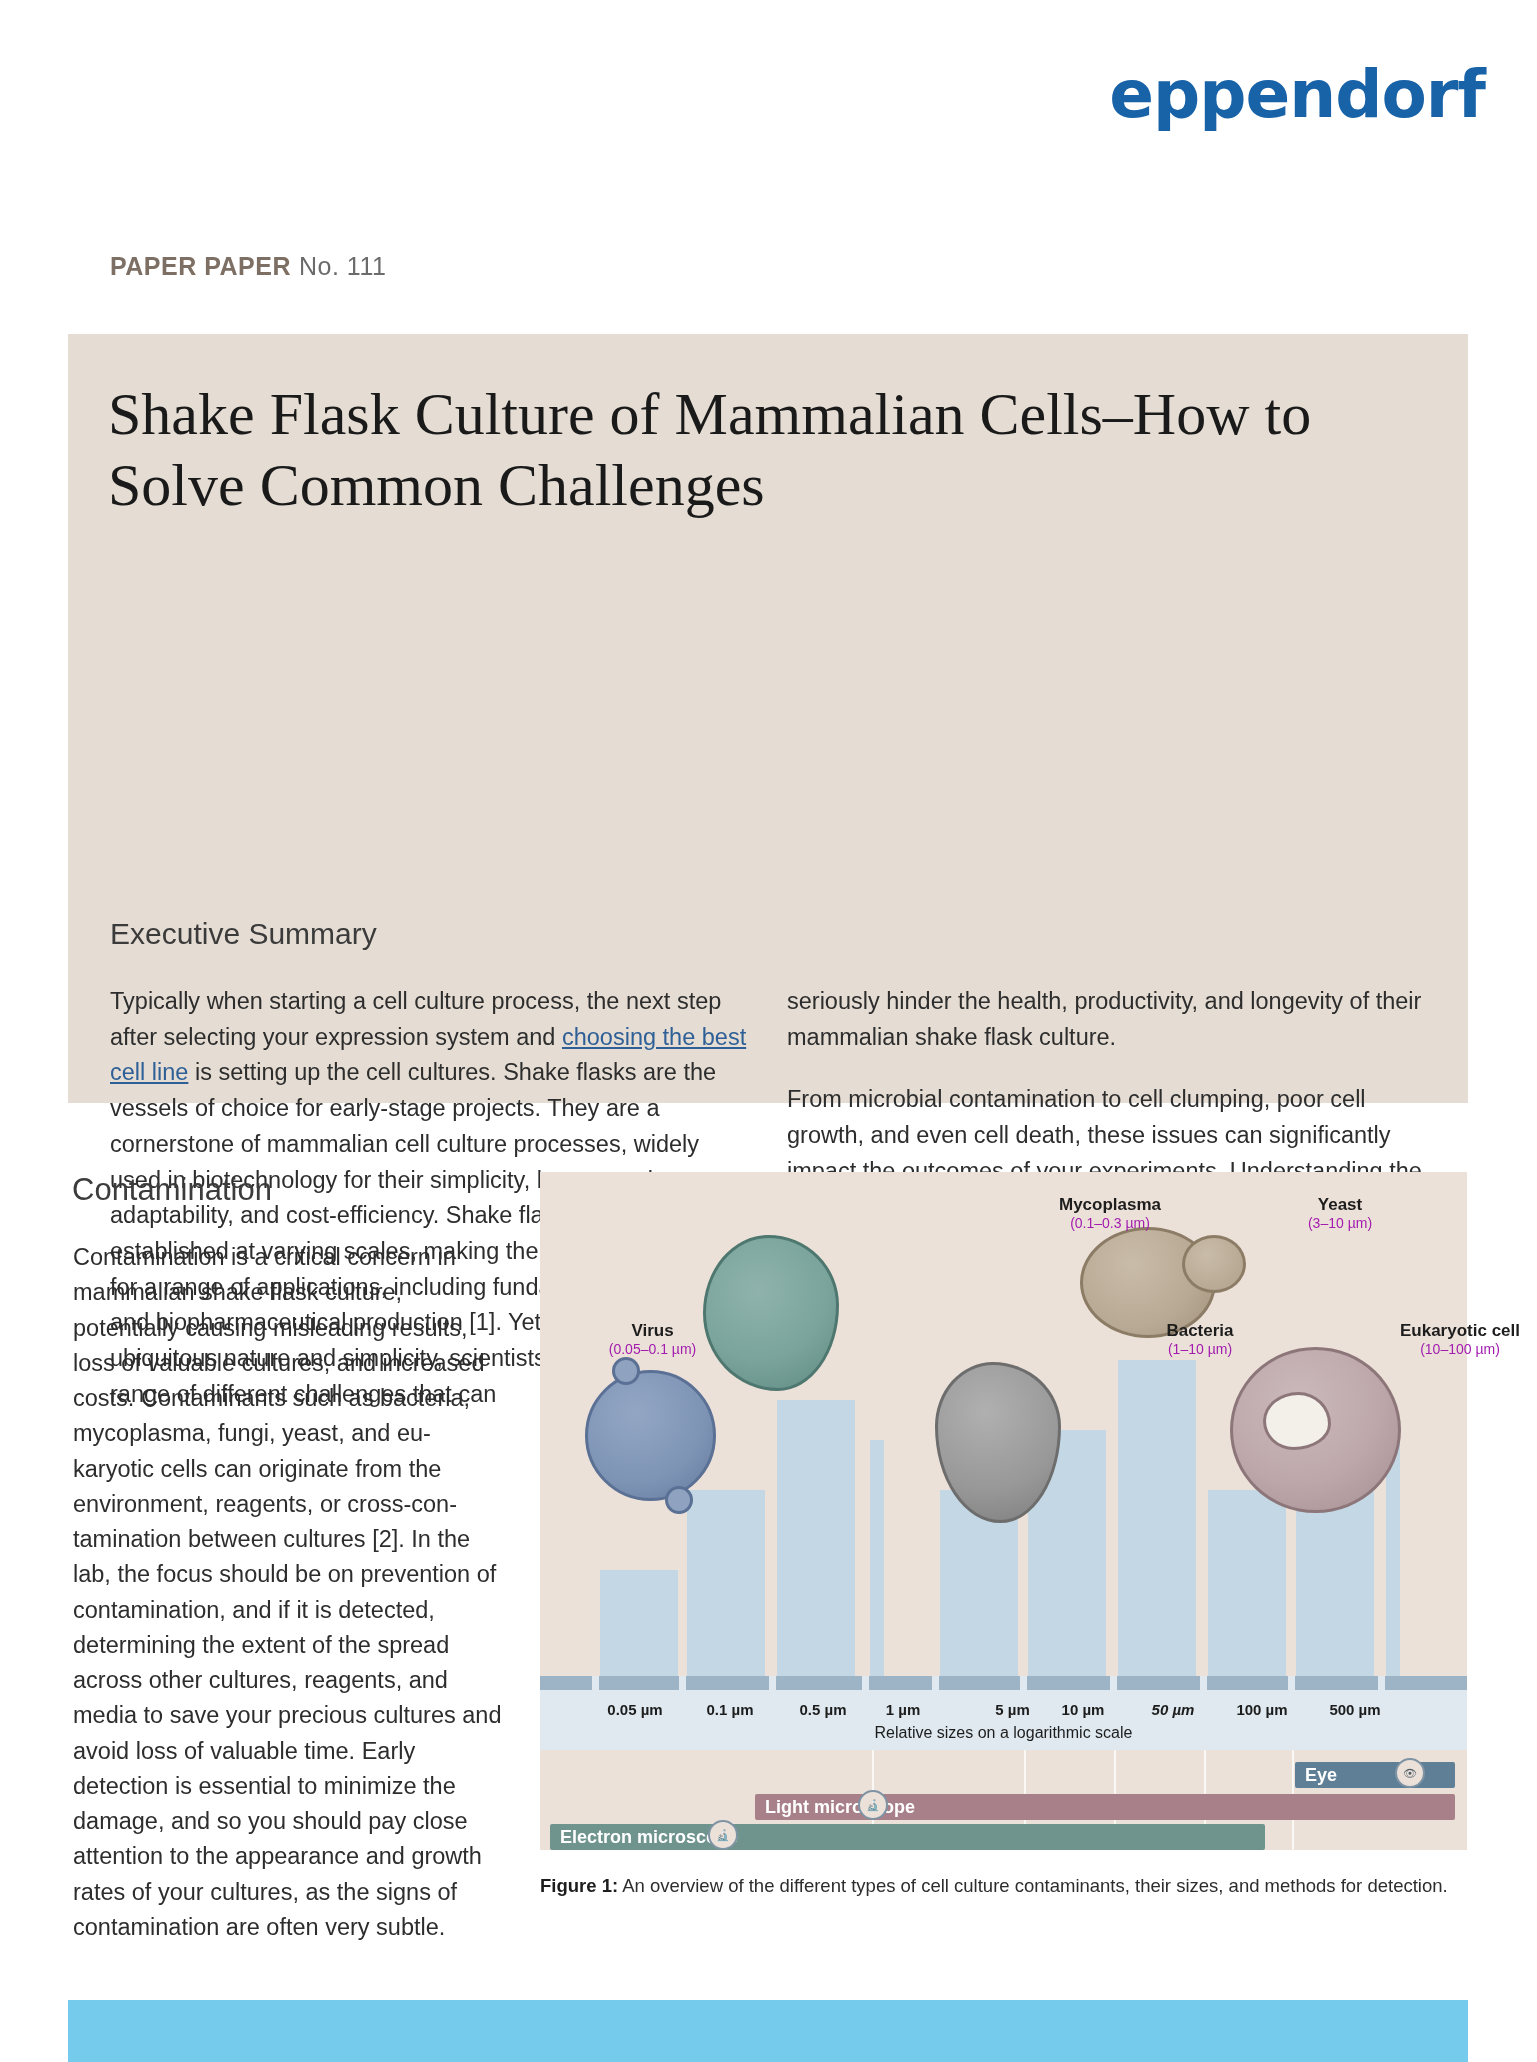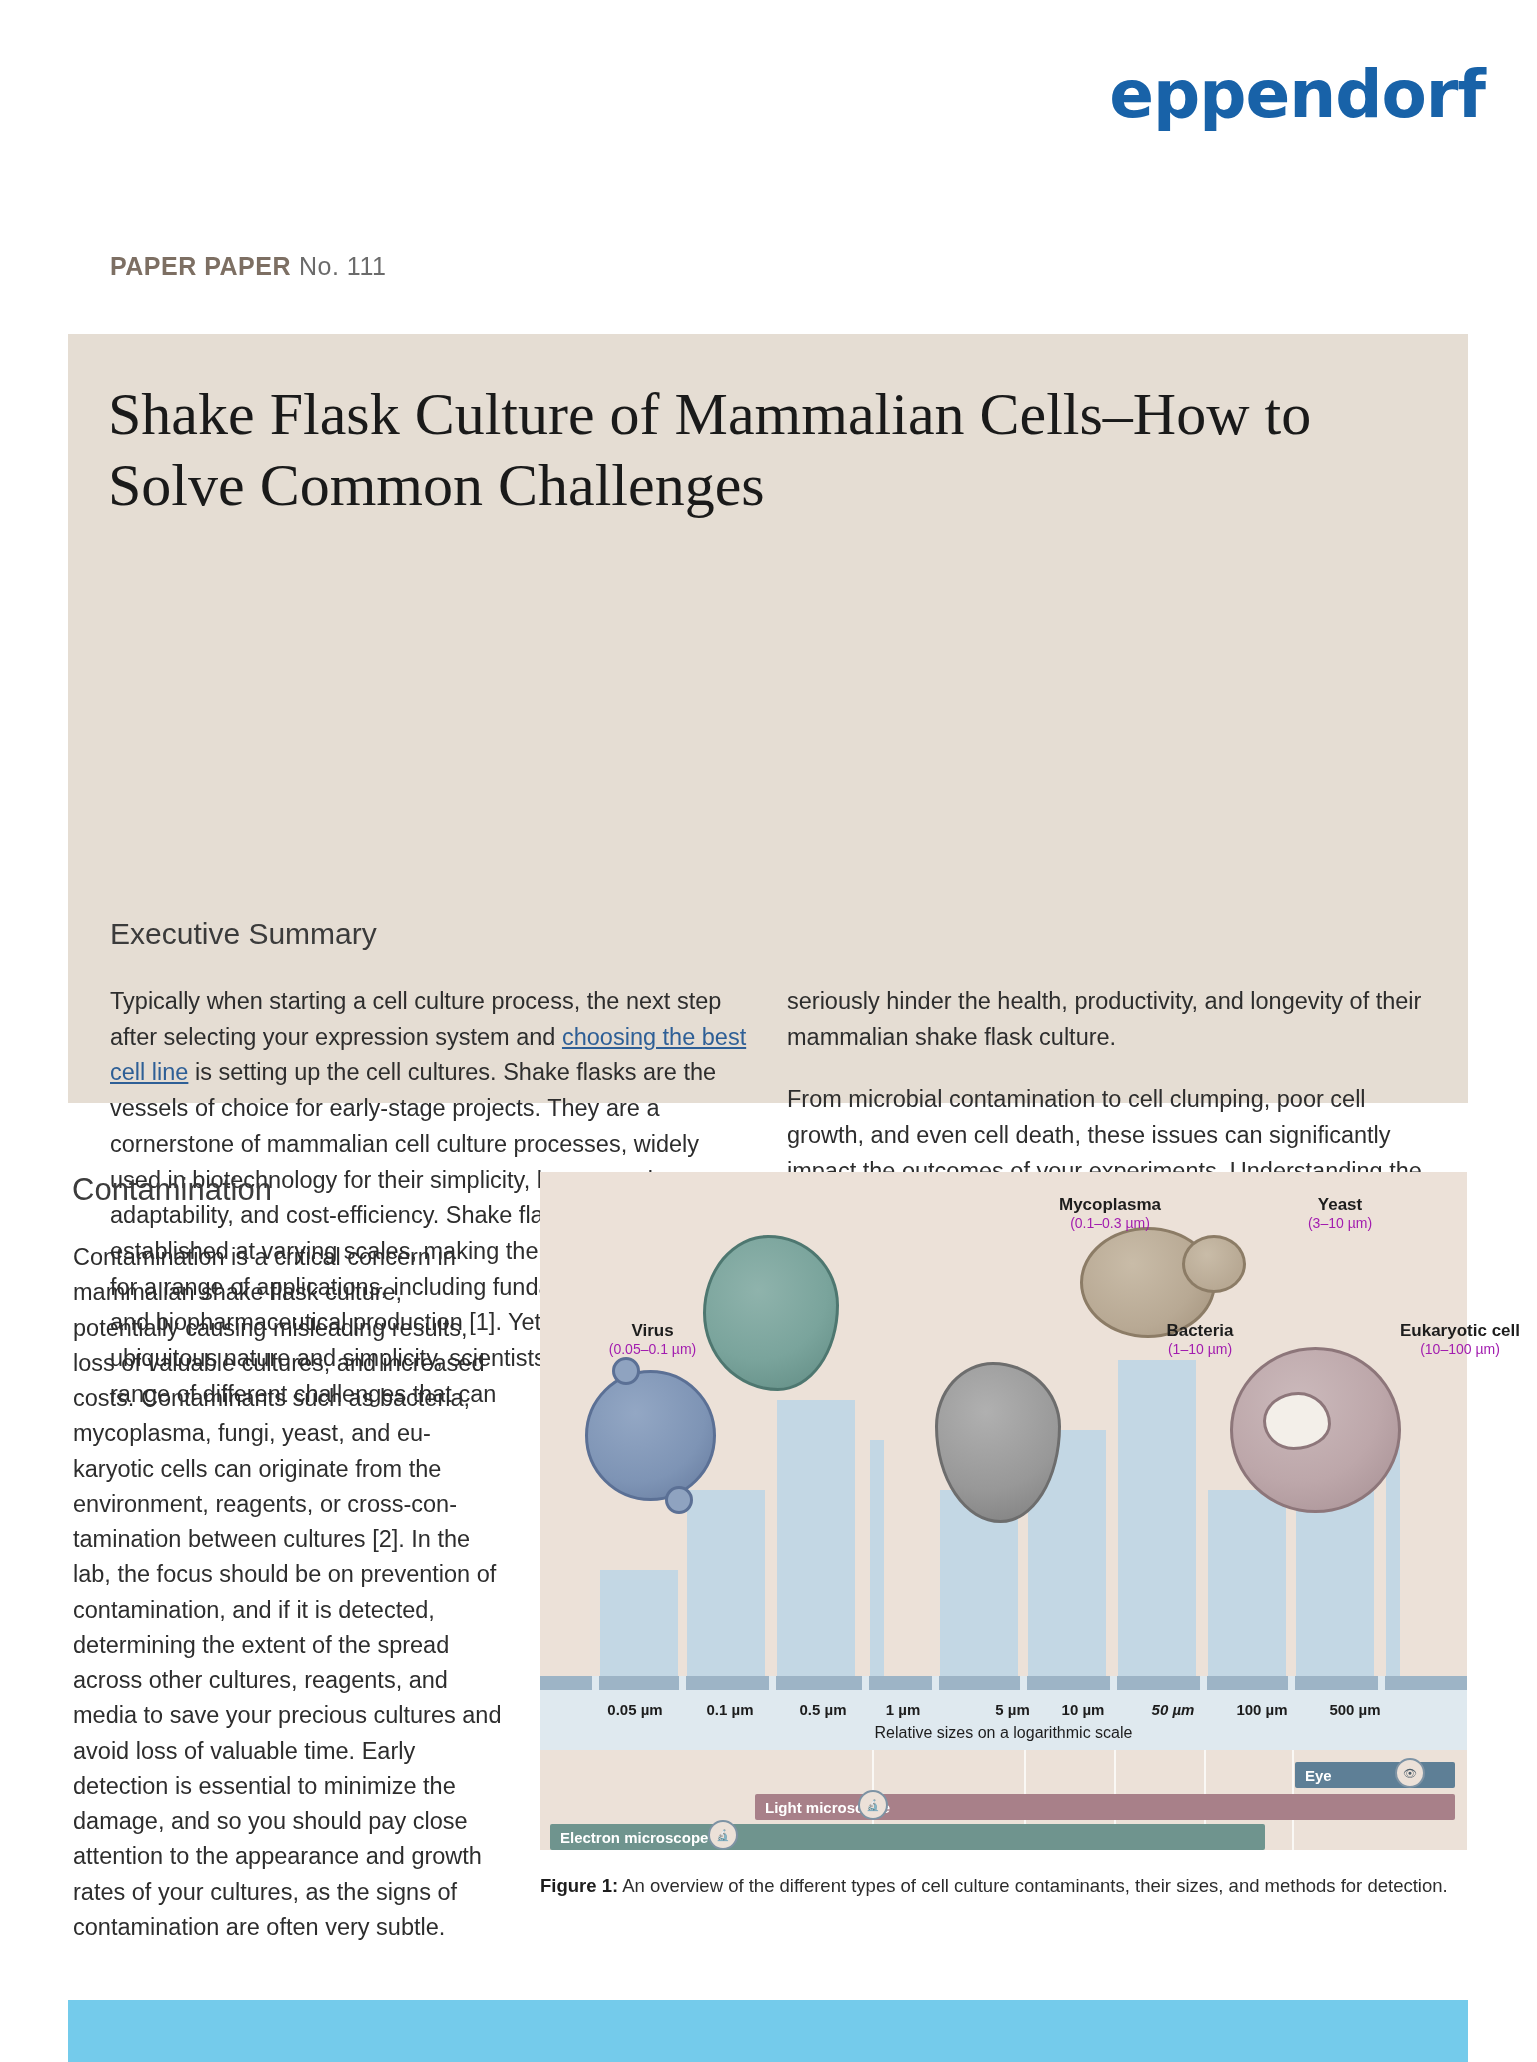--- a/index.html
+++ b/index.html
@@ -191,21 +191,21 @@
     text-align: center;
     font-size: 16px;
     font-weight: normal;
     color: #1d1d1d;
   }
   .detbar {
     position: absolute;
     height: 26px;
     border-radius: 2px;
     color: #fff;
-    font-size: 15px;
+    font-size: 18px;
     font-weight: bold;
     display: flex;
     align-items: center;
     padding-left: 10px;
     box-sizing: border-box;
   }
   .detbadge {
     position: absolute;
     width: 26px;
     height: 26px;

